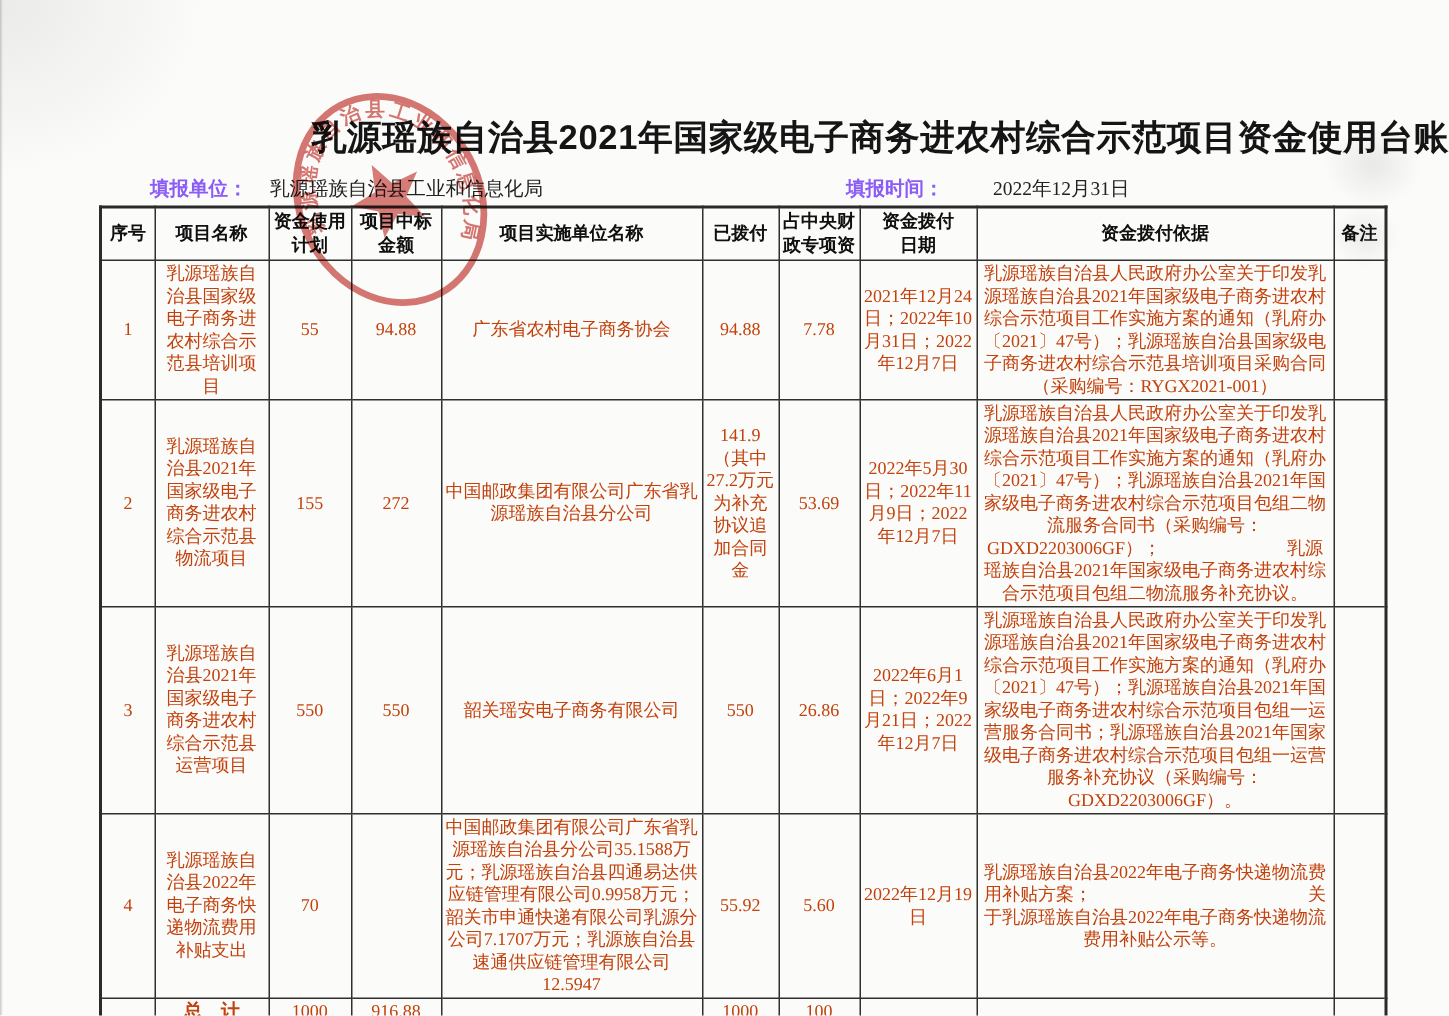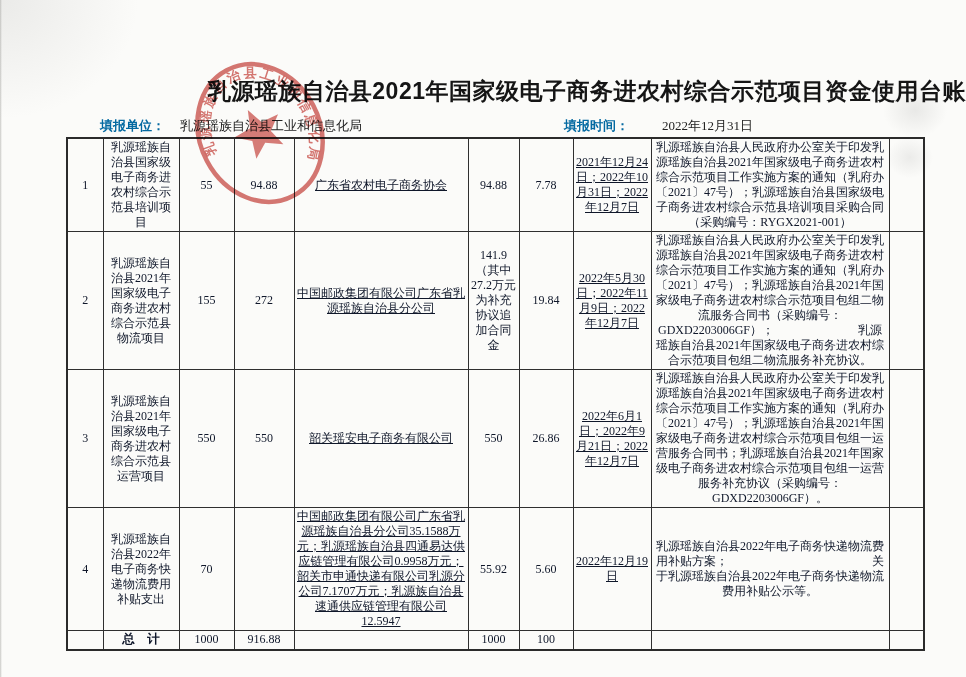--- a/index.html
+++ b/index.html
@@ -16,57 +16,57 @@
   .smudge{position:absolute;pointer-events:none;}
   .smudge.a{left:880px;top:80px;width:70px;height:60px;background:radial-gradient(ellipse at center,rgba(120,120,118,.14),rgba(250,250,248,0) 65%);}
   .smudge.b{left:885px;top:135px;width:50px;height:45px;background:radial-gradient(ellipse at center,rgba(120,120,118,.12),rgba(250,250,248,0) 65%);}
 
   .doc-title{
     position:absolute;left:0;top:76px;width:966px;
     text-align:right;font-size:23px;font-weight:bold;letter-spacing:.5px;
     font-family:"Liberation Sans","DejaVu Sans",sans-serif;color:#151515;
   }
   .meta{position:absolute;left:0;top:117px;width:966px;height:20px;font-size:13px;}
-  .meta .lbl{font-weight:bold;font-family:"Liberation Sans","DejaVu Sans",sans-serif;color:#0369a1;}
+  .meta .lbl{font-weight:bold;font-family:"Liberation Sans","DejaVu Sans",sans-serif;color:#8b5cf6;}
   .meta .val{font-family:"Liberation Serif","DejaVu Serif",serif;color:#222;}
   .m-unit-lbl{position:absolute;left:100px;top:0;}
   .m-unit-val{position:absolute;left:180px;top:0;}
   .m-time-lbl{position:absolute;left:564px;top:0;}
   .m-time-val{position:absolute;left:662px;top:0;}
 
   table.ledger{
     position:absolute;left:66px;top:137px;width:857px;height:394px;
     border-collapse:collapse;table-layout:fixed;
     border:2px solid #2b2b2b;
   }
   table.ledger th,table.ledger td{
     border:1px solid #2f2f2f;
     padding:1px 2px;
     vertical-align:middle;
     overflow:hidden;
     text-align:center;
     font-size:12px;
     line-height:1.25;
-    color:#0f172a;
+    color:#c2410c;
   }
   table.ledger th{
     font-family:"Liberation Sans","DejaVu Sans",sans-serif;
     font-weight:bold;font-size:12px;line-height:1.3;
     white-space:pre-line;color:#101010;
   }
   tr.hdr{height:35px;}
   tr.r1{height:64px;}
   tr.r2{height:98px;}
   tr.r3{height:85px;}
   tr.r4{height:95px;}
   tr.rt{height:17px;}
   td.c-name{text-align:left;font-size:11.3px;line-height:12.8px;padding:1px 3px;}
-  td.c-unit{font-size:11.3px;line-height:13.4px;text-decoration:underline;}
+  td.c-unit{font-size:11.3px;line-height:13.4px;}
   td.c-paid{font-size:11.5px;line-height:13px;}
-  td.c-date{font-size:11.5px;line-height:14px;text-decoration:underline;}
+  td.c-date{font-size:11.5px;line-height:14px;}
   td.c-basis{text-align:left;font-size:10.5px;line-height:12.2px;padding:1px 3px;margin-top:40px;}
   td.c-num{font-size:12px;}
   tr.rt td{font-size:12.5px;font-weight:bold;}
   tr.rt td.t-num{font-weight:normal;font-size:12px;}
 
   .stamp{
     position:absolute;left:192px;top:56px;width:136px;height:154px;
     mix-blend-mode:multiply;opacity:.82;z-index:5;pointer-events:none;
   }
 </style>
@@ -95,40 +95,56 @@
         <col style="width:55px">
         <col style="width:60px">
         <col style="width:174px">
       <col style="width:51px">
         <col style="width:54px">
         <col style="width:78px">
         <col style="width:238px">
         <col style="width:35px">
     </colgroup>
     <tbody>
+        <tr class="hdr">
+      <th>序号</th>
+      <th>项目名称</th>
+      <th>资金使用
+计划</th>
+      <th>项目中标
+金额</th>
+      <th>项目实施单位名称</th>
+      <th>已拨付</th>
+      <th>占中央财
+政专项资</th>
+      <th>资金拨付
+日期</th>
+      <th>资金拨付依据</th>
+      <th>备注</th>
+    </tr>
     <tr class="r1">
       <td class="c-num">1</td>
       <td class="c-name">乳源瑶族自治县国家级电子商务进农村综合示范县培训项目</td>
       <td class="c-num">55</td>
       <td class="c-num">94.88</td>
       <td class="c-unit">广东省农村电子商务协会</td>
       <td class="c-paid">94.88</td>
       <td class="c-num">7.78</td>
       <td class="c-date">2021年12月24日；2022年10月31日；2022年12月7日</td>
       <td class="c-basis">乳源瑶族自治县人民政府办公室关于印发乳源瑶族自治县2021年国家级电子商务进农村综合示范项目工作实施方案的通知（乳府办〔2021〕47号）；乳源瑶族自治县国家级电子商务进农村综合示范县培训项目采购合同（采购编号：RYGX2021-001）</td>
       <td></td>
     </tr>
     <tr class="r2">
       <td class="c-num">2</td>
       <td class="c-name">乳源瑶族自治县2021年国家级电子商务进农村综合示范县物流项目</td>
       <td class="c-num">155</td>
       <td class="c-num">272</td>
       <td class="c-unit">中国邮政集团有限公司广东省乳源瑶族自治县分公司</td>
       <td class="c-paid">141.9（其中27.2万元为补充协议追加合同金</td>
-      <td class="c-num">19.84</td>
+      <td class="c-num">53.69</td>
       <td class="c-date">2022年5月30日；2022年11月9日；2022年12月7日</td>
       <td class="c-basis">乳源瑶族自治县人民政府办公室关于印发乳源瑶族自治县2021年国家级电子商务进农村综合示范项目工作实施方案的通知（乳府办〔2021〕47号）；乳源瑶族自治县2021年国家级电子商务进农村综合示范项目包组二物流服务合同书（采购编号：GDXD2203006GF）；　　　　　　　乳源瑶族自治县2021年国家级电子商务进农村综合示范项目包组二物流服务补充协议。</td>
       <td></td>
     </tr>
     <tr class="r3">
       <td class="c-num">3</td>
       <td class="c-name">乳源瑶族自治县2021年国家级电子商务进农村综合示范县运营项目</td>
       <td class="c-num">550</td>
       <td class="c-num">550</td>
       <td class="c-unit">韶关瑶安电子商务有限公司</td>

